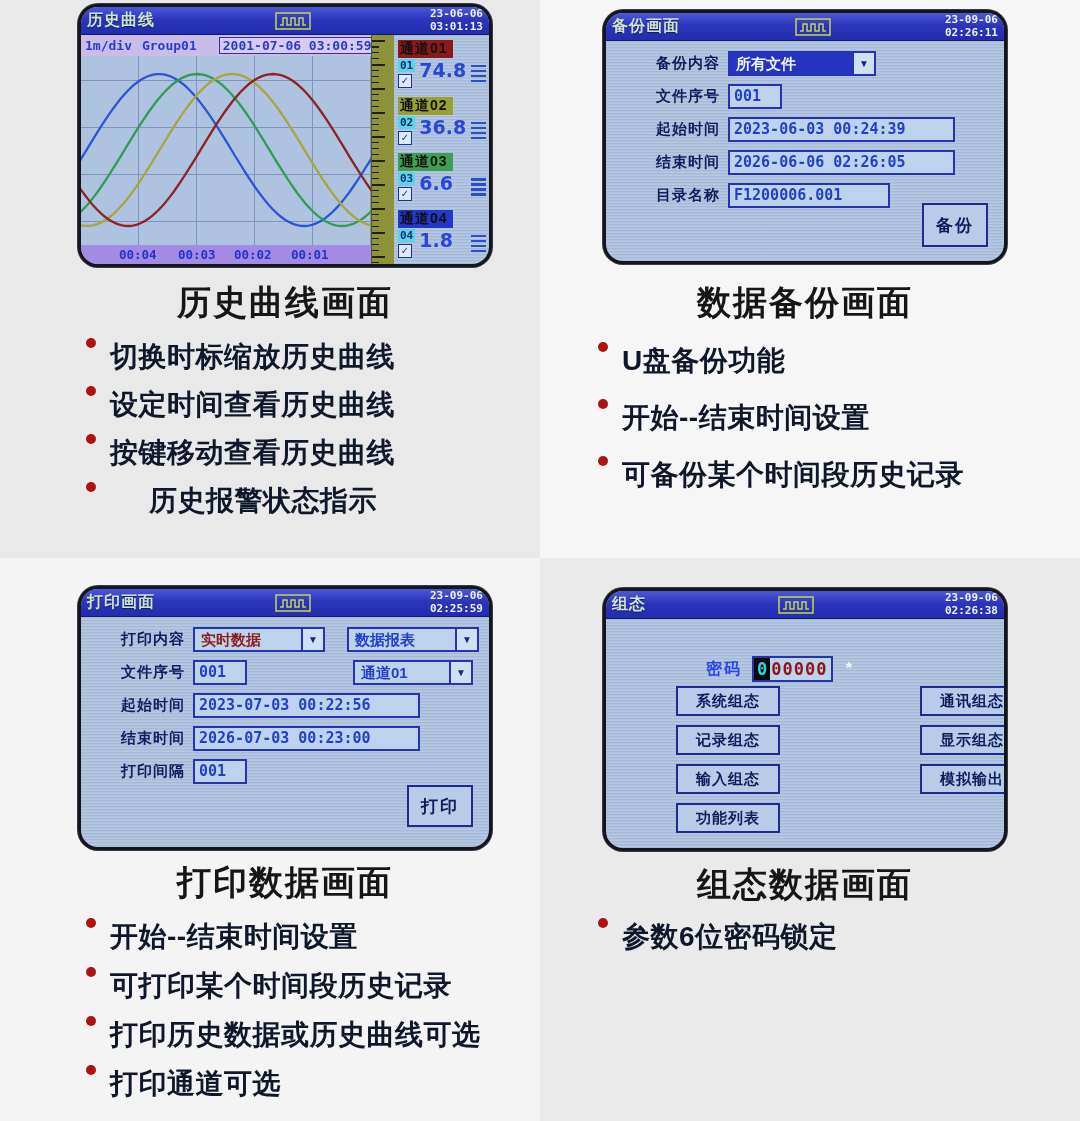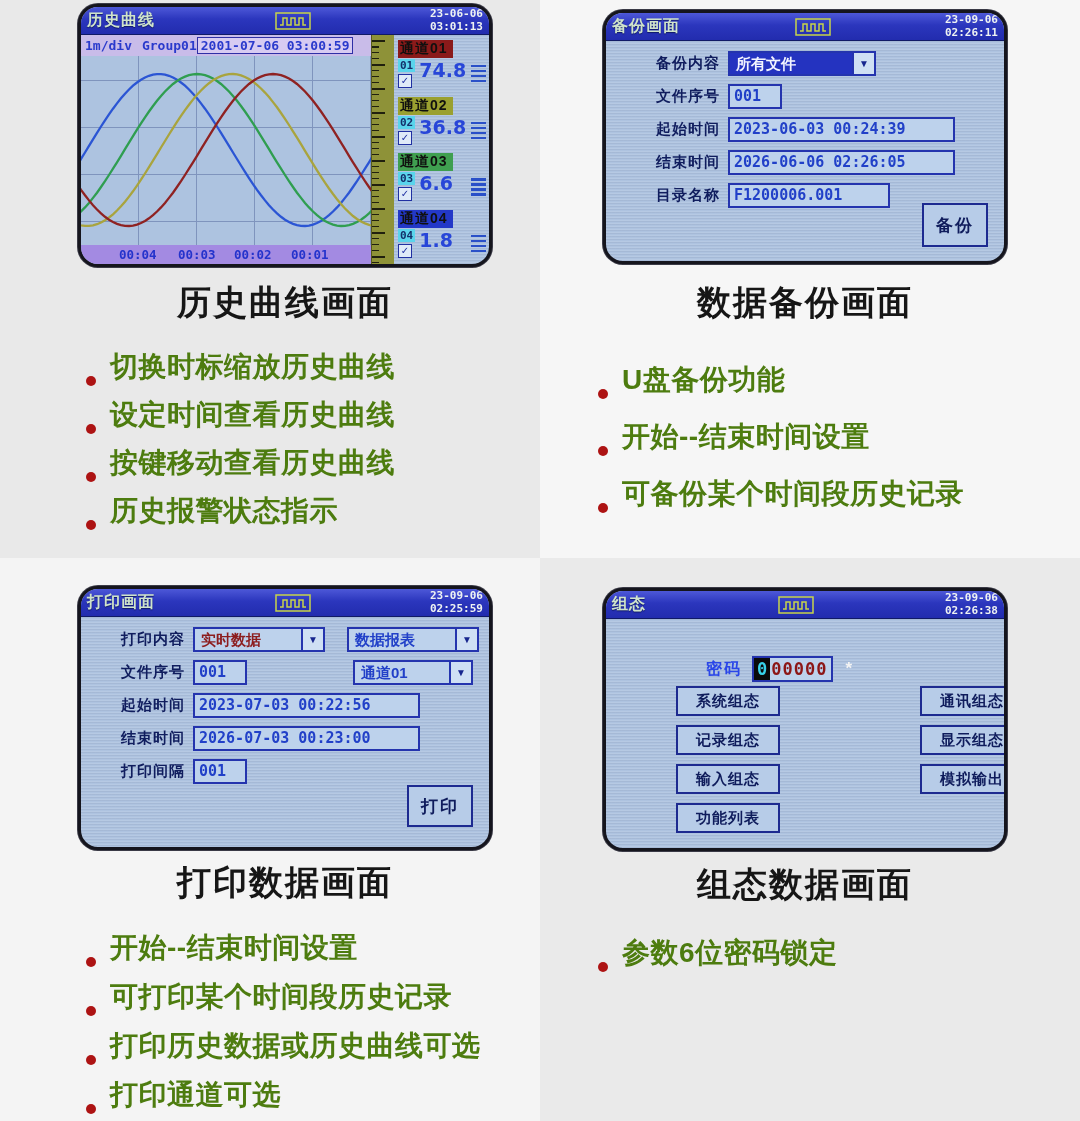--- a/index.html
+++ b/index.html
@@ -56,21 +56,21 @@
   }
 
   
   .hist-flex{display:flex;height:230px;}
   .hist-left{width:290px;display:flex;flex-direction:column;}
   .hist-toolbar{
     height:21px;background:#c9bce9;display:flex;align-items:center;
     color:#2a3acc;font-size:13px;font-weight:700;font-family:"DejaVu Sans Mono",monospace;
     padding:0 4px;white-space:nowrap;
   }
-  .hist-datebox{margin-left:0;background:#d7cbf2;border:1px solid #2f2fa6;padding:0 3px;font-size:13px;}
+  .hist-datebox{margin-left:22px;background:#d7cbf2;border:1px solid #2f2fa6;padding:0 3px;font-size:13px;}
   .hist-chart{
     position:relative;flex:1;
     background-color:#adc3e0;
     background-image:
       repeating-linear-gradient(90deg,transparent 0 57px,#7f94bd 57px 58px),
       repeating-linear-gradient(180deg,transparent 0 46px,#7f94bd 46px 47px);
     background-position:0 0,0 -22px;
     overflow:hidden;
   }
   .hist-chart svg{position:absolute;left:0;top:0;}
@@ -129,21 +129,21 @@
     display:flex;align-items:center;justify-content:center;cursor:pointer;
   }
 
   
   .sec-title{
     position:absolute;text-align:center;color:#161616;
     font-size:34px;font-weight:900;letter-spacing:2px;
     font-family:"Liberation Sans","DejaVu Sans",sans-serif;
   }
   .bullets{position:absolute;}
-  .bullet{display:flex;align-items:flex-end;color:#4d7c0f;font-size:28px;font-weight:600;letter-spacing:0.5px;}
+  .bullet{display:flex;align-items:flex-start;color:#0f172a;font-size:28px;font-weight:600;letter-spacing:0.5px;}
   .bullet .dot{width:10px;height:10px;border-radius:50%;background:#ad1313;margin-right:14px;flex:0 0 auto;}
 </style>
 </head>
 <body>
 
 <div class="quad" id="quad-tl">
 
   <div class="screen" style="left:78px;top:4px;width:408px;height:257px;">
     <div class="scr-header">
       <span class="scr-title">历史曲线</span>
@@ -240,21 +240,21 @@
         <span>切换时标缩放历史曲线</span>
       </div>
     <div class="bullet" style="height:48px;">
         <span class="dot"></span>
         <span>设定时间查看历史曲线</span>
       </div>
     <div class="bullet" style="height:48px;">
         <span class="dot"></span>
         <span>按键移动查看历史曲线</span>
       </div>
-    <div class="bullet" style="height:48px;">
+    <div class="bullet" style="height:48px;gap:39px;">
         <span class="dot"></span>
         <span>历史报警状态指示</span>
       </div>
   </div>
 </div>
 
 <div class="quad" id="quad-tr">
 
   <div class="screen" style="left:63px;top:10px;width:398px;height:248px;">
     <div class="scr-header">

